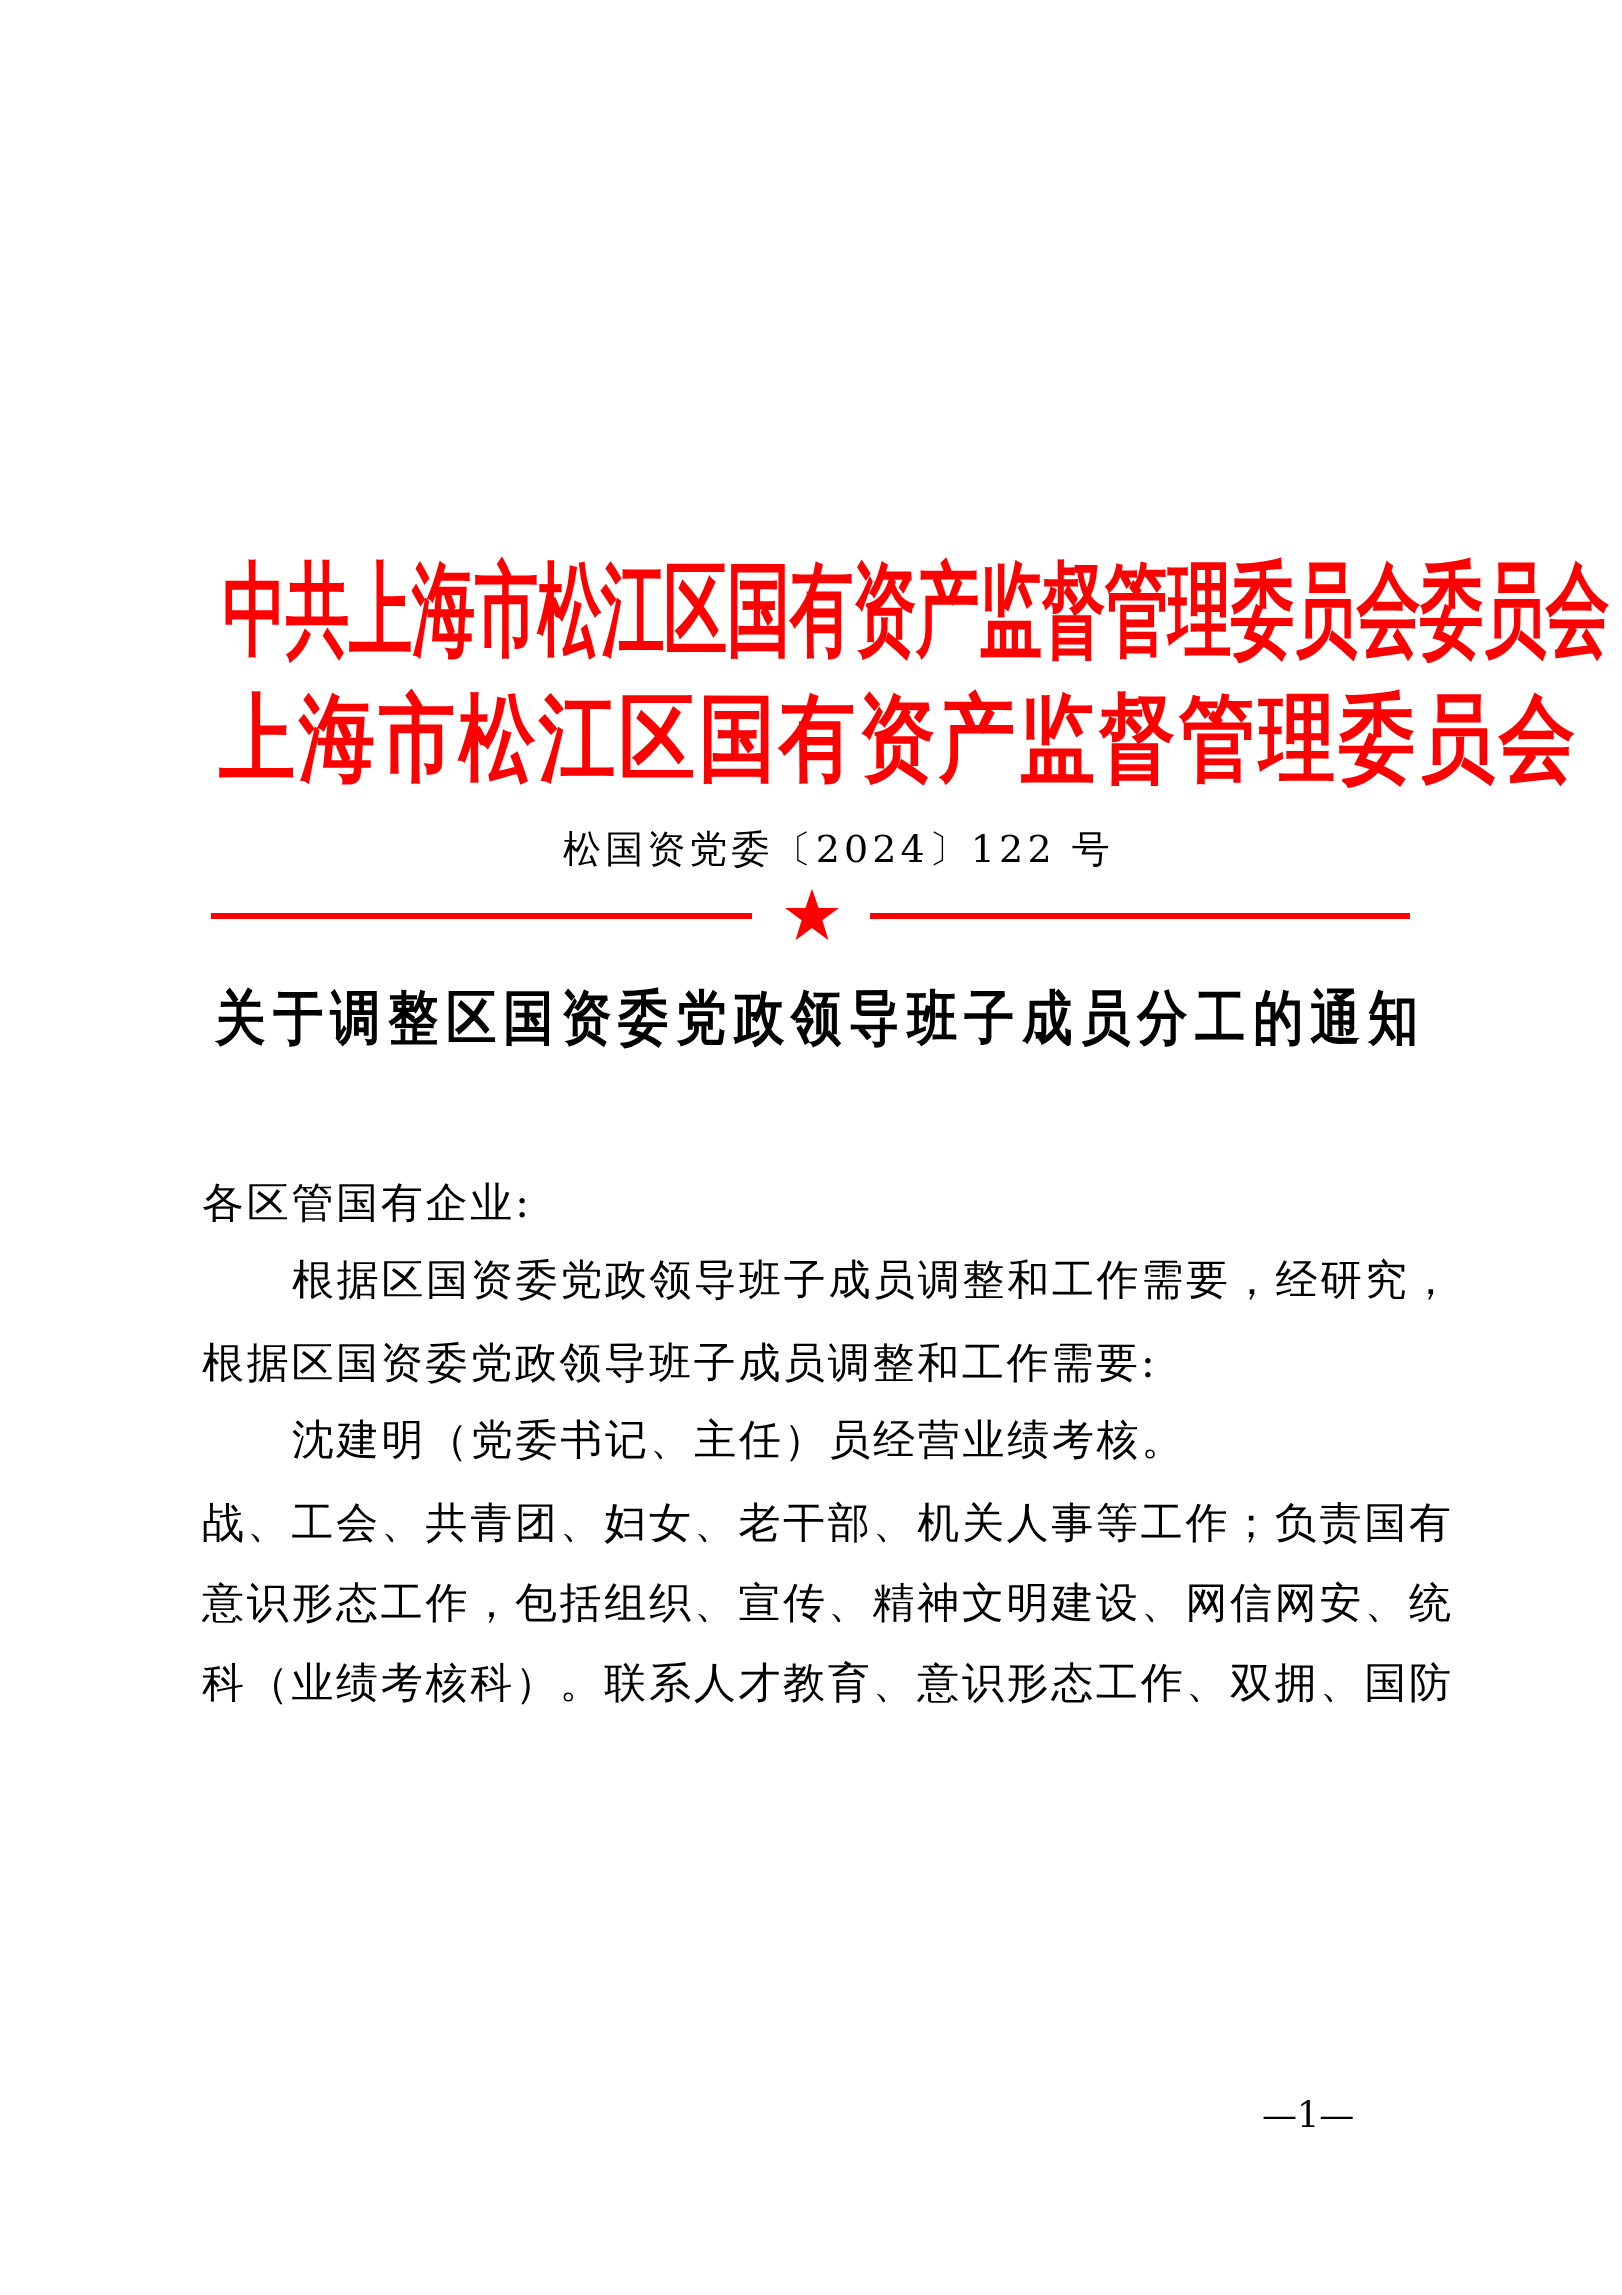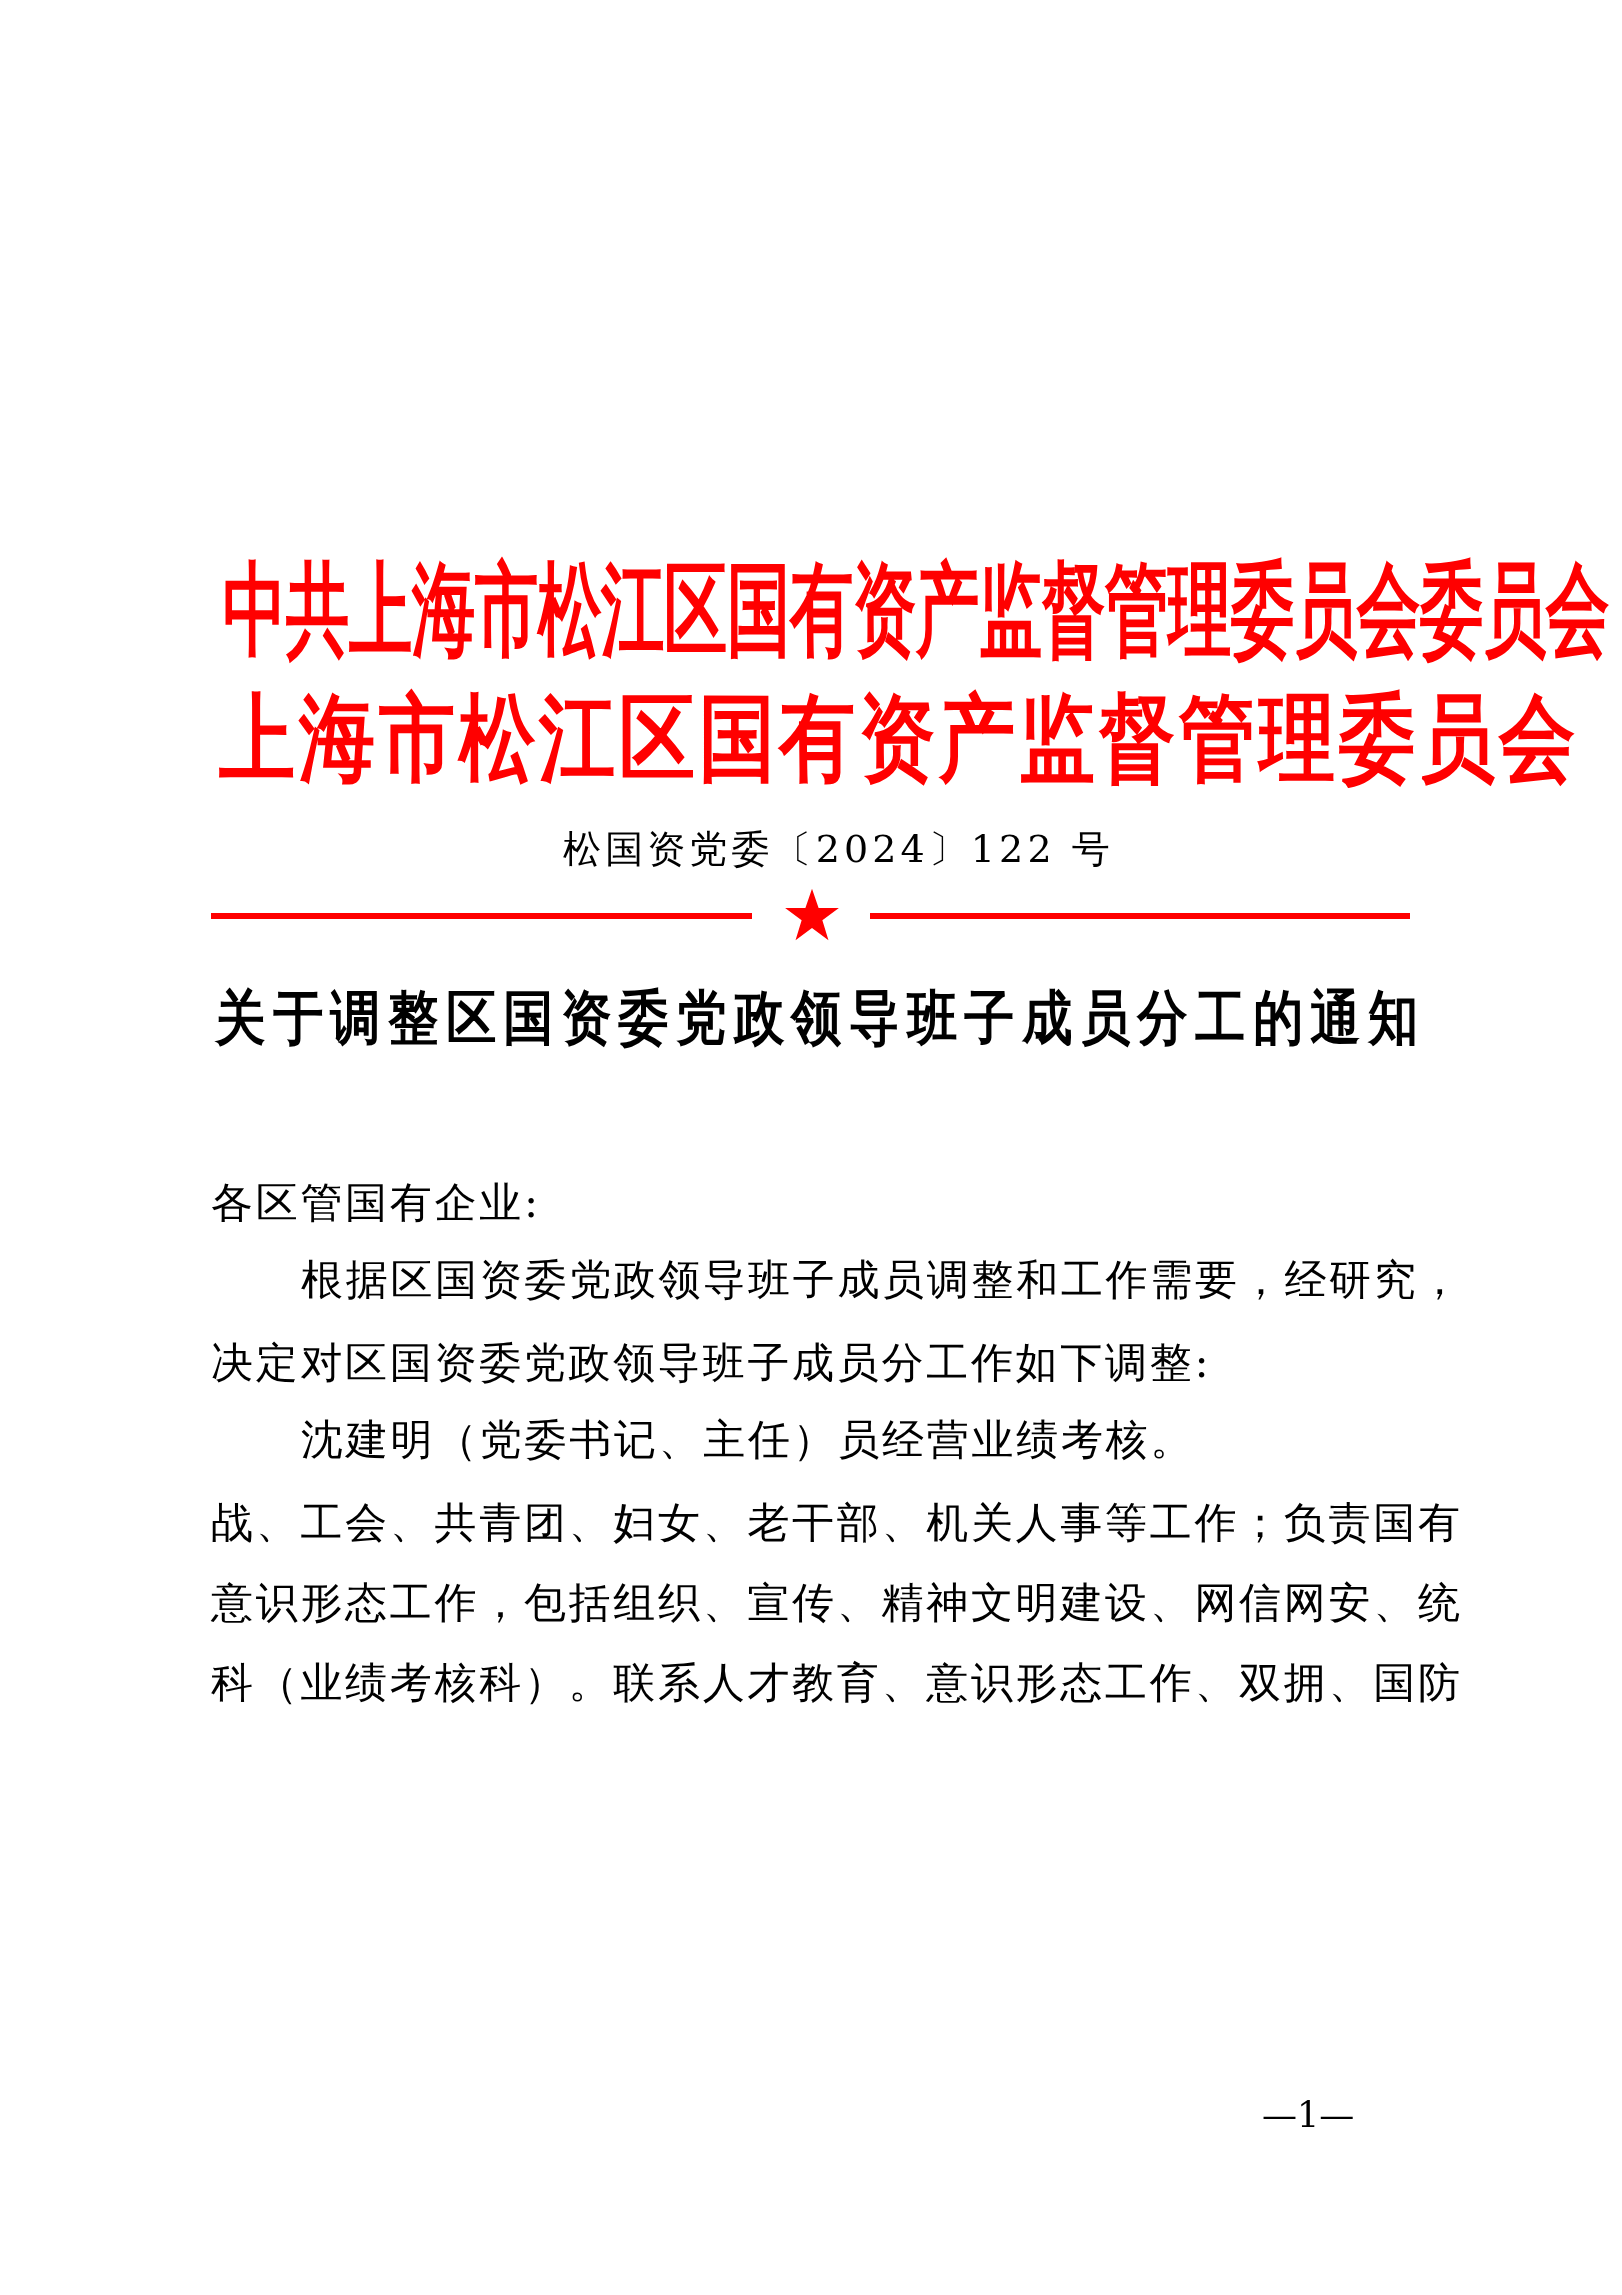--- a/index.html
+++ b/index.html
@@ -107,21 +107,21 @@
   .subject span.ch {
     display: inline-block;
     width: 57px;
     text-align: center;
     transform: scaleX(0.85);
     transform-origin: center top;
   }
   
   .body-text {
     position: absolute;
-    left: 211px;
+    left: 202px;
     top: 1163px;
     width: 1215px;
     font-family: "DejaVu Serif", "Liberation Serif", serif;
     font-size: 42px;
     line-height: 80px;
     color: #000000;
   }
   .body-line {
     display: block;
     height: 80px;
@@ -221,21 +221,21 @@
       <span class="ch">分</span>
       <span class="ch">工</span>
       <span class="ch">的</span>
       <span class="ch">通</span>
       <span class="ch">知</span>
     </div>
 
   <div class="body-text">
     <span class="body-line">各区管国有企业:</span>
     <span class="body-line indent">根据区国资委党政领导班子成员调整和工作需要，经研究，</span>
-    <span class="body-line">决定对区国资委党政领导班子成员分工作如下调整:</span>
+    <span class="body-line">根据区国资委党政领导班子成员调整和工作需要:</span>
     <span class="body-line indent">沈建明（党委书记、主任）员经营业绩考核。</span>
     <span class="body-line">战、工会、共青团、妇女、老干部、机关人事等工作；负责国有</span>
     <span class="body-line">意识形态工作，包括组织、宣传、精神文明建设、网信网安、统</span>
     <span class="body-line">科（业绩考核科）。联系人才教育、意识形态工作、双拥、国防</span>
   </div>
 
   <div class="page-number">—1—</div>
 
 </div>
 

